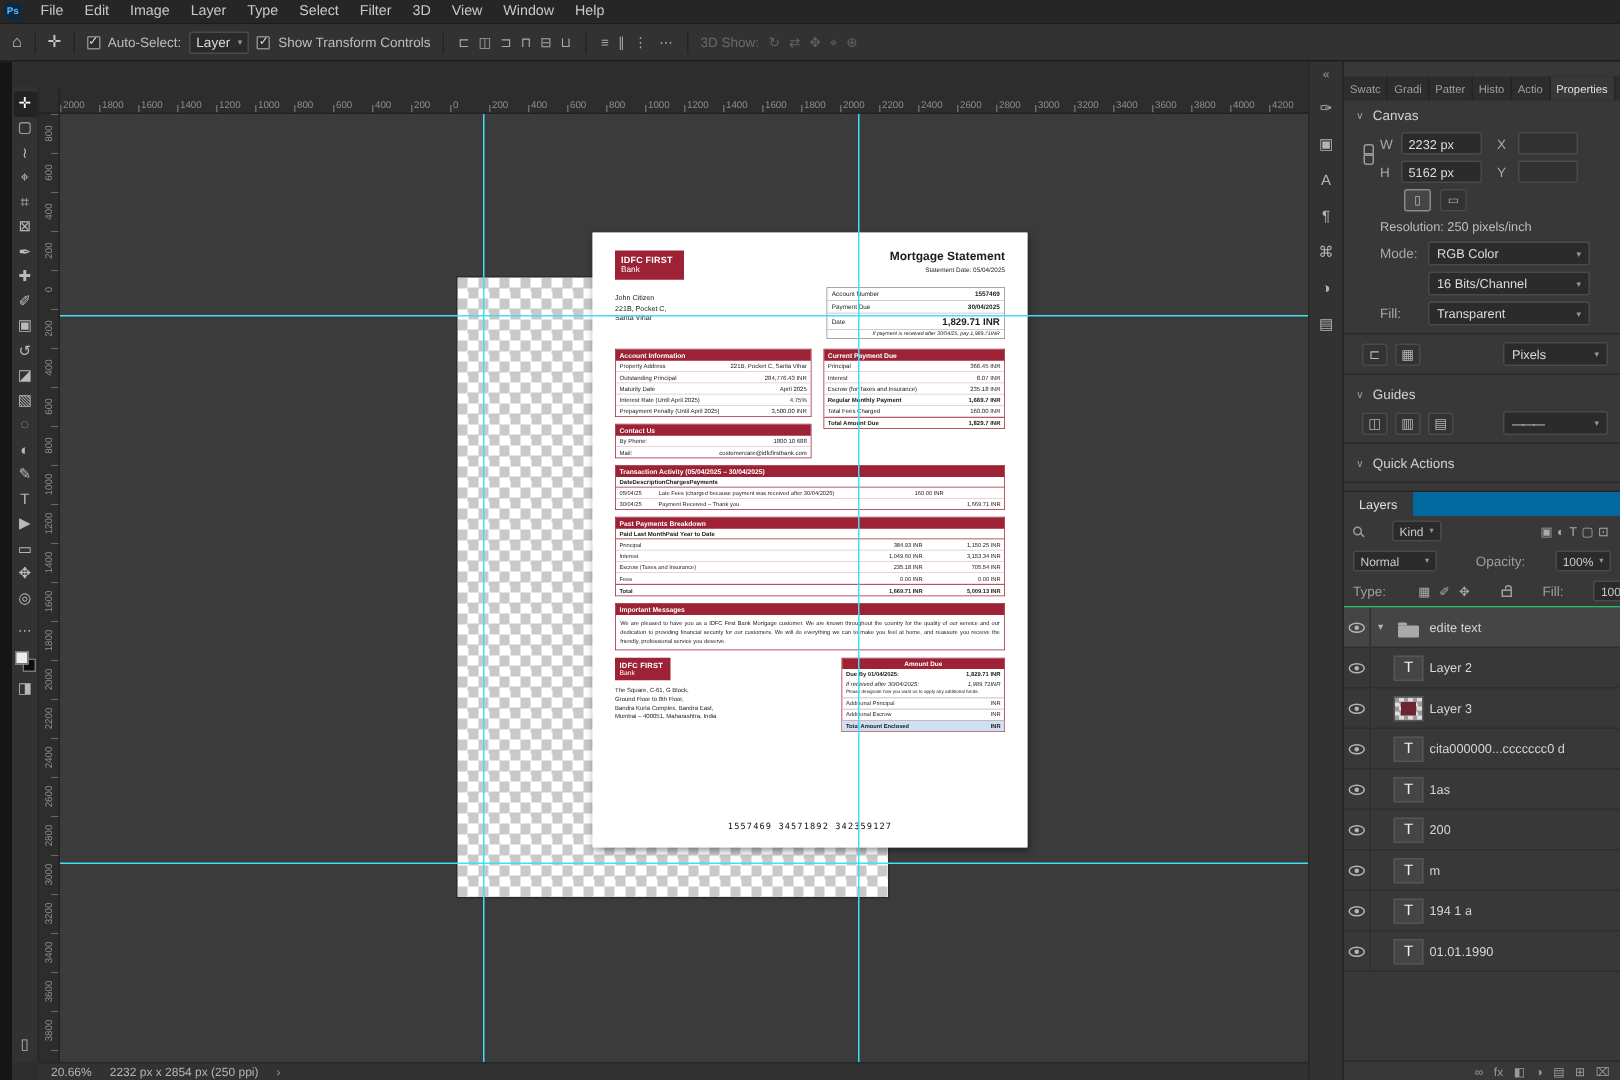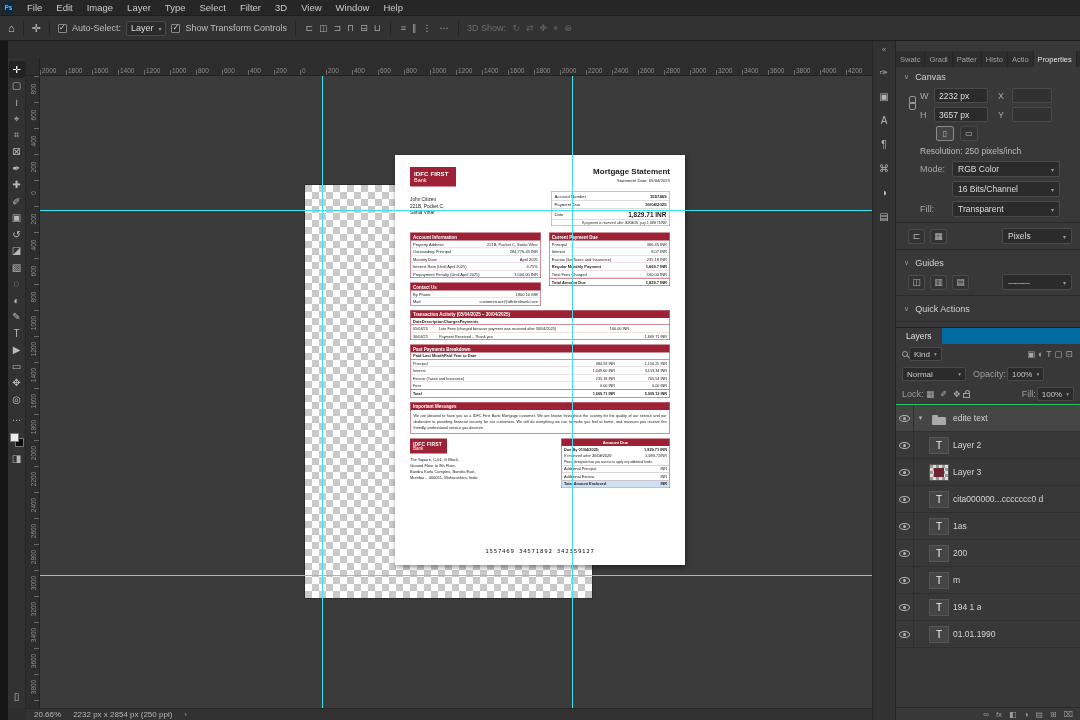--- a/index.html
+++ b/index.html
@@ -119,21 +119,21 @@
   .w108{width:108px}.w70{width:70px}
   .pdivider{height:1px;background:#2a2a2a;margin:3px 0}
   .ibtn{width:17px;height:15px;border:1px solid #4a4a4a;background:#333;border-radius:2px;
     display:flex;align-items:center;justify-content:center;font-size:9px;color:#b5b5b5}
   .line-demo{letter-spacing:-1px;font-size:8px;color:#ccc}
 
   
   .layers{flex:1;display:flex;flex-direction:column;border-top:1px solid #242424;min-height:0;margin-top:2px}
   .layers-tabbar{height:16px;background:#0369a1;display:flex;flex:none}
   .ltab{padding:0 10px;background:#383838;display:flex;align-items:center;font-size:8.5px;color:#e0e0e0}
-  .lrow{height:20px;display:flex;align-items:center;gap:1px;padding:0 6px;flex:none;color:#9d9d9d}
+  .lrow{height:20px;display:flex;align-items:center;gap:20px;padding:0 6px;flex:none;color:#9d9d9d}
   .search-ico{width:6px;height:6px;border:1px solid #9a9a9a;border-radius:50%;position:relative;flex:none}
   .search-ico::after{content:"";position:absolute;width:4px;height:1px;background:#9a9a9a;
     transform:rotate(45deg);right:-3px;bottom:-1px}
   .fic{font-size:8.5px;color:#a8a8a8;padding:0 1.5px}
   .mini-dd{height:14px;background:#2b2b2b;border:1px solid #4a4a4a;border-radius:2px;display:flex;
     align-items:center;padding:0 4px;font-size:8px;color:#c9c9c9}
   .mini-dd::after{content:"▾";font-size:5.5px;color:#999;margin-left:4px}
   .padlock{width:7px;height:5px;border:1px solid #9d9d9d;position:relative;margin-top:3px;flex:none}
   .padlock::before{content:"";position:absolute;left:1px;top:-4px;width:3px;height:3px;
     border:1px solid #9d9d9d;border-bottom:none;border-radius:3px 3px 0 0}
@@ -657,21 +657,21 @@
       </div>
       <div class="prow">
         <span class="chain"></span>
         <span class="plabel">W</span>
         <span class="pfield wv">2232 px</span>
         <span class="plabel" style="margin-left:6px">X</span>
         <span class="pfield xv"></span>
       </div>
       <div class="prow">
         <span class="plabel">H</span>
-        <span class="pfield wv">3657 px</span>
+        <span class="pfield wv">5162 px</span>
         <span class="plabel" style="margin-left:6px">Y</span>
         <span class="pfield xv"></span>
       </div>
       <div class="prow" style="gap:6px;padding-left:40px">
         <span class="obtn active">▯</span>
         <span class="obtn">▭</span>
       </div>
       <div class="ptext">Resolution: 250 pixels/inch</div>
       <div class="prow">
         <span style="width:28px;color:#a8a8a8">Mode:</span>
@@ -746,21 +746,21 @@
       <div class="lrow">
         <span class="mini-dd" style="width:64px;justify-content:space-between">
             <span>Normal</span>
           </span>
         <span style="margin-left:6px">Opacity:</span>
         <span class="mini-dd">
             <span>100%</span>
           </span>
       </div>
       <div class="lrow">
-        <span>Lock:</span>
+        <span>Type:</span>
         <span style="display:flex;gap:3px">
 
         <span class="fic">▦</span>
             <span class="fic">✐</span>
             <span class="fic">✥</span>
           </span>
         <span class="padlock"></span>
         <span style="margin-left:auto">Fill:</span>
         <span class="mini-dd">
             <span>100%</span>

